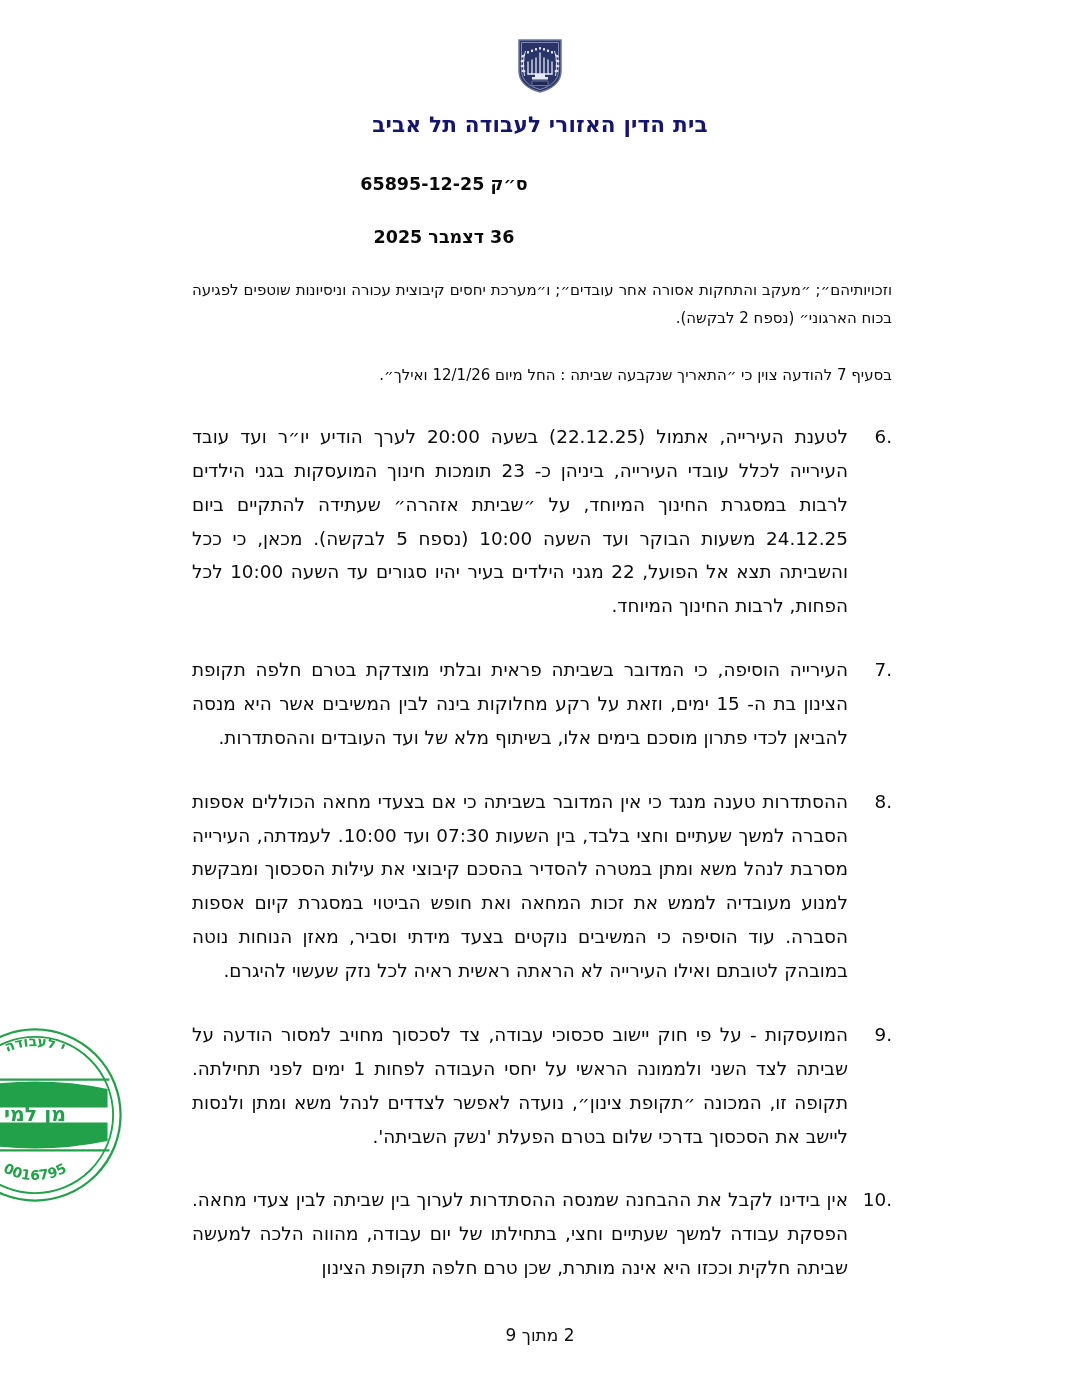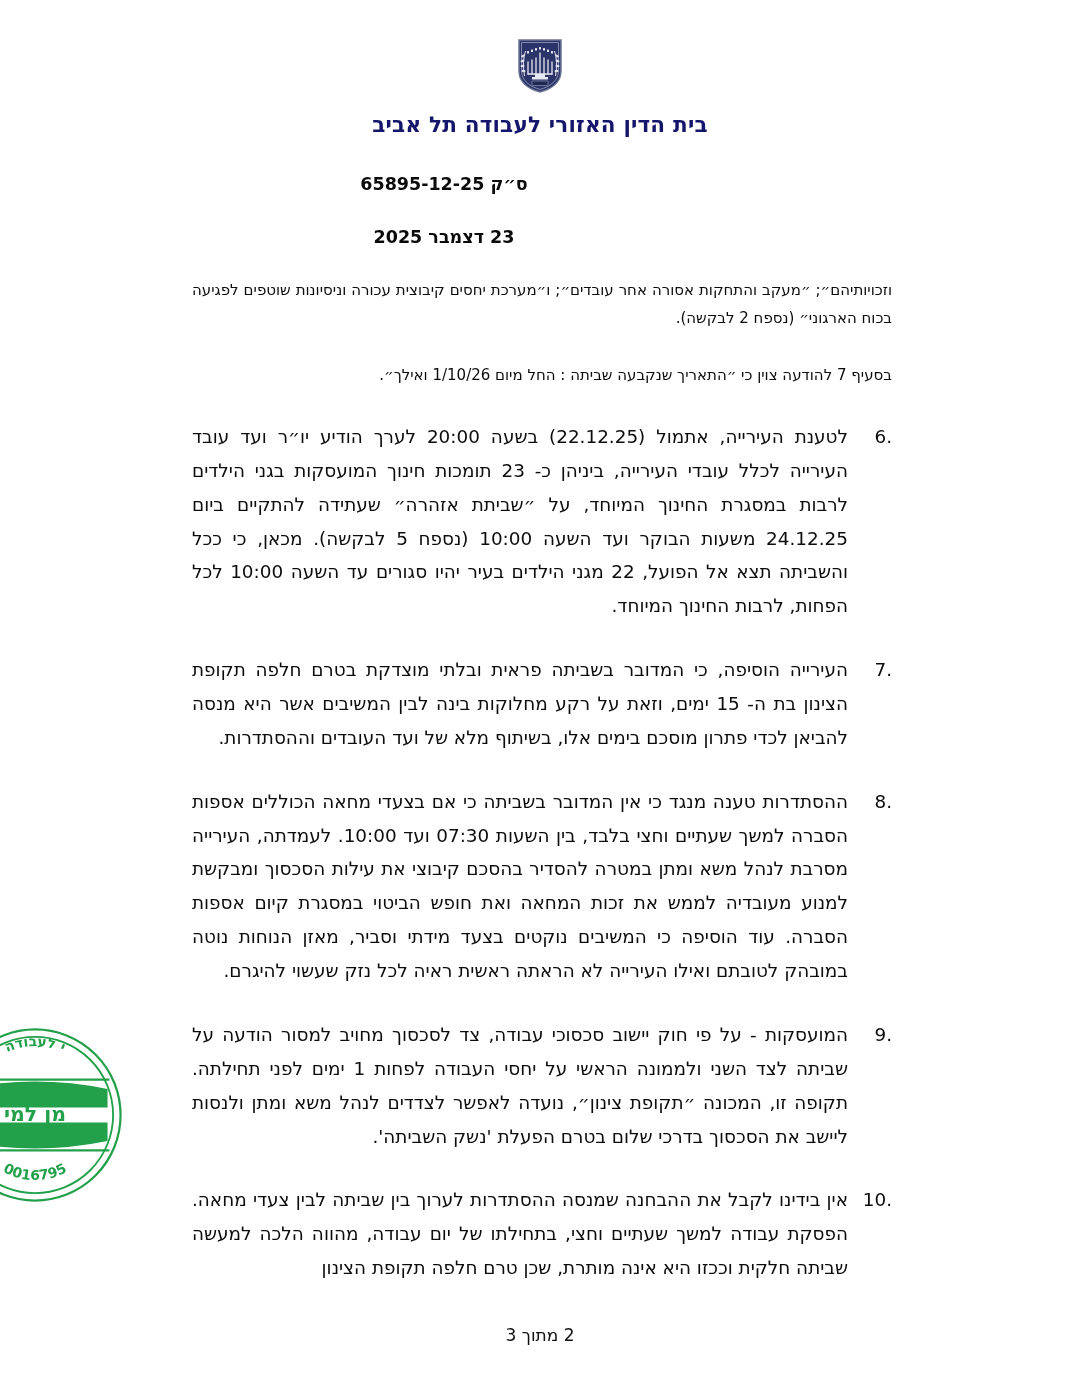--- a/index.html
+++ b/index.html
@@ -178,27 +178,27 @@
         <ellipse cx="81" cy="56" rx="4" ry="2.4" transform="rotate(8 81 56)"></ellipse>
         <ellipse cx="79" cy="66" rx="4" ry="2.4" transform="rotate(-6 79 66)"></ellipse>
       </g>
       <rect x="30" y="86" width="32" height="9" rx="1.5" fill="#1f2755" stroke="#b9c0d8" stroke-width="1"></rect>
     </svg>
     <div class="court-title">בית הדין האזורי לעבודה תל אביב</div>
   </div>
 
   <div class="meta">
     <div class="meta-line">ס״ק 65895-12-25</div>
-    <div class="meta-line date">23 דצמבר 2025</div>
+    <div class="meta-line date">36 דצמבר 2025</div>
   </div>
 
   <div class="body">
 
     <p class="para lead">וזכויותיהם״; ״מעקב והתחקות אסורה אחר עובדים״; ו״מערכת יחסים קיבוצית עכורה וניסיונות שוטפים לפגיעה בכוח הארגוני״ (נספח 2 לבקשה).</p>
-    <p class="para lead">בסעיף 7 להודעה צוין כי ״התאריך שנקבעה שביתה : החל מיום 1/10/26 ואילך״.</p>
+    <p class="para lead">בסעיף 7 להודעה צוין כי ״התאריך שנקבעה שביתה : החל מיום 12/1/26 ואילך״.</p>
 
     <ol class="numlist" id="numlist">
         <li>
           <span class="num">6.</span>
           <div class="txt"><b>לטענת העירייה,</b><span> אתמול (22.12.25) בשעה 20:00 לערך הודיע יו״ר ועד עובד העירייה לכלל עובדי העירייה, ביניהן כ- 23 תומכות חינוך המועסקות בגני הילדים לרבות במסגרת החינוך המיוחד, על ״שביתת אזהרה״ שעתידה להתקיים ביום 24.12.25 משעות הבוקר ועד השעה 10:00 (נספח 5 לבקשה). מכאן, כי ככל והשביתה תצא אל הפועל, 22 מגני הילדים בעיר יהיו סגורים עד השעה 10:00 לכל הפחות, לרבות החינוך המיוחד.</span></div>
         </li>
         <li>
           <span class="num">7.</span>
           <div class="txt"><span>העירייה הוסיפה, כי המדובר בשביתה פראית ובלתי מוצדקת בטרם חלפה תקופת הצינון בת ה- 15 ימים, וזאת על רקע מחלוקות בינה לבין המשיבים אשר היא מנסה להביאן לכדי פתרון מוסכם בימים אלו, בשיתוף מלא של ועד העובדים וההסתדרות.</span></div>
         </li>
@@ -231,15 +231,15 @@
     <path d="M22 108 L178 108 L178 128 Q100 144 22 128 Z" fill="#22a04a"></path>
     <text font-family="'DejaVu Sans','Liberation Sans',sans-serif" font-size="15" font-weight="bold" fill="#22a04a">
       <textPath href="#arcTop" startOffset="50%" text-anchor="middle" id="stampTop">י לעבודה</textPath>
     </text>
     <text font-family="'DejaVu Sans','Liberation Sans',sans-serif" font-size="15" font-weight="bold" fill="#22a04a">
       <textPath href="#arcBottom" startOffset="50%" text-anchor="middle" id="stampNum">0016795</textPath>
     </text>
     <text x="100" y="106" font-family="'DejaVu Sans','Liberation Sans',sans-serif" font-size="22" font-weight="bold" fill="#22a04a" text-anchor="middle" id="stampMid" direction="rtl">מן למי</text>
   </svg>
 
-  <div class="footer">2 מתוך 3</div>
+  <div class="footer">2 מתוך 9</div>
 
 </div>
 
 </body></html>

